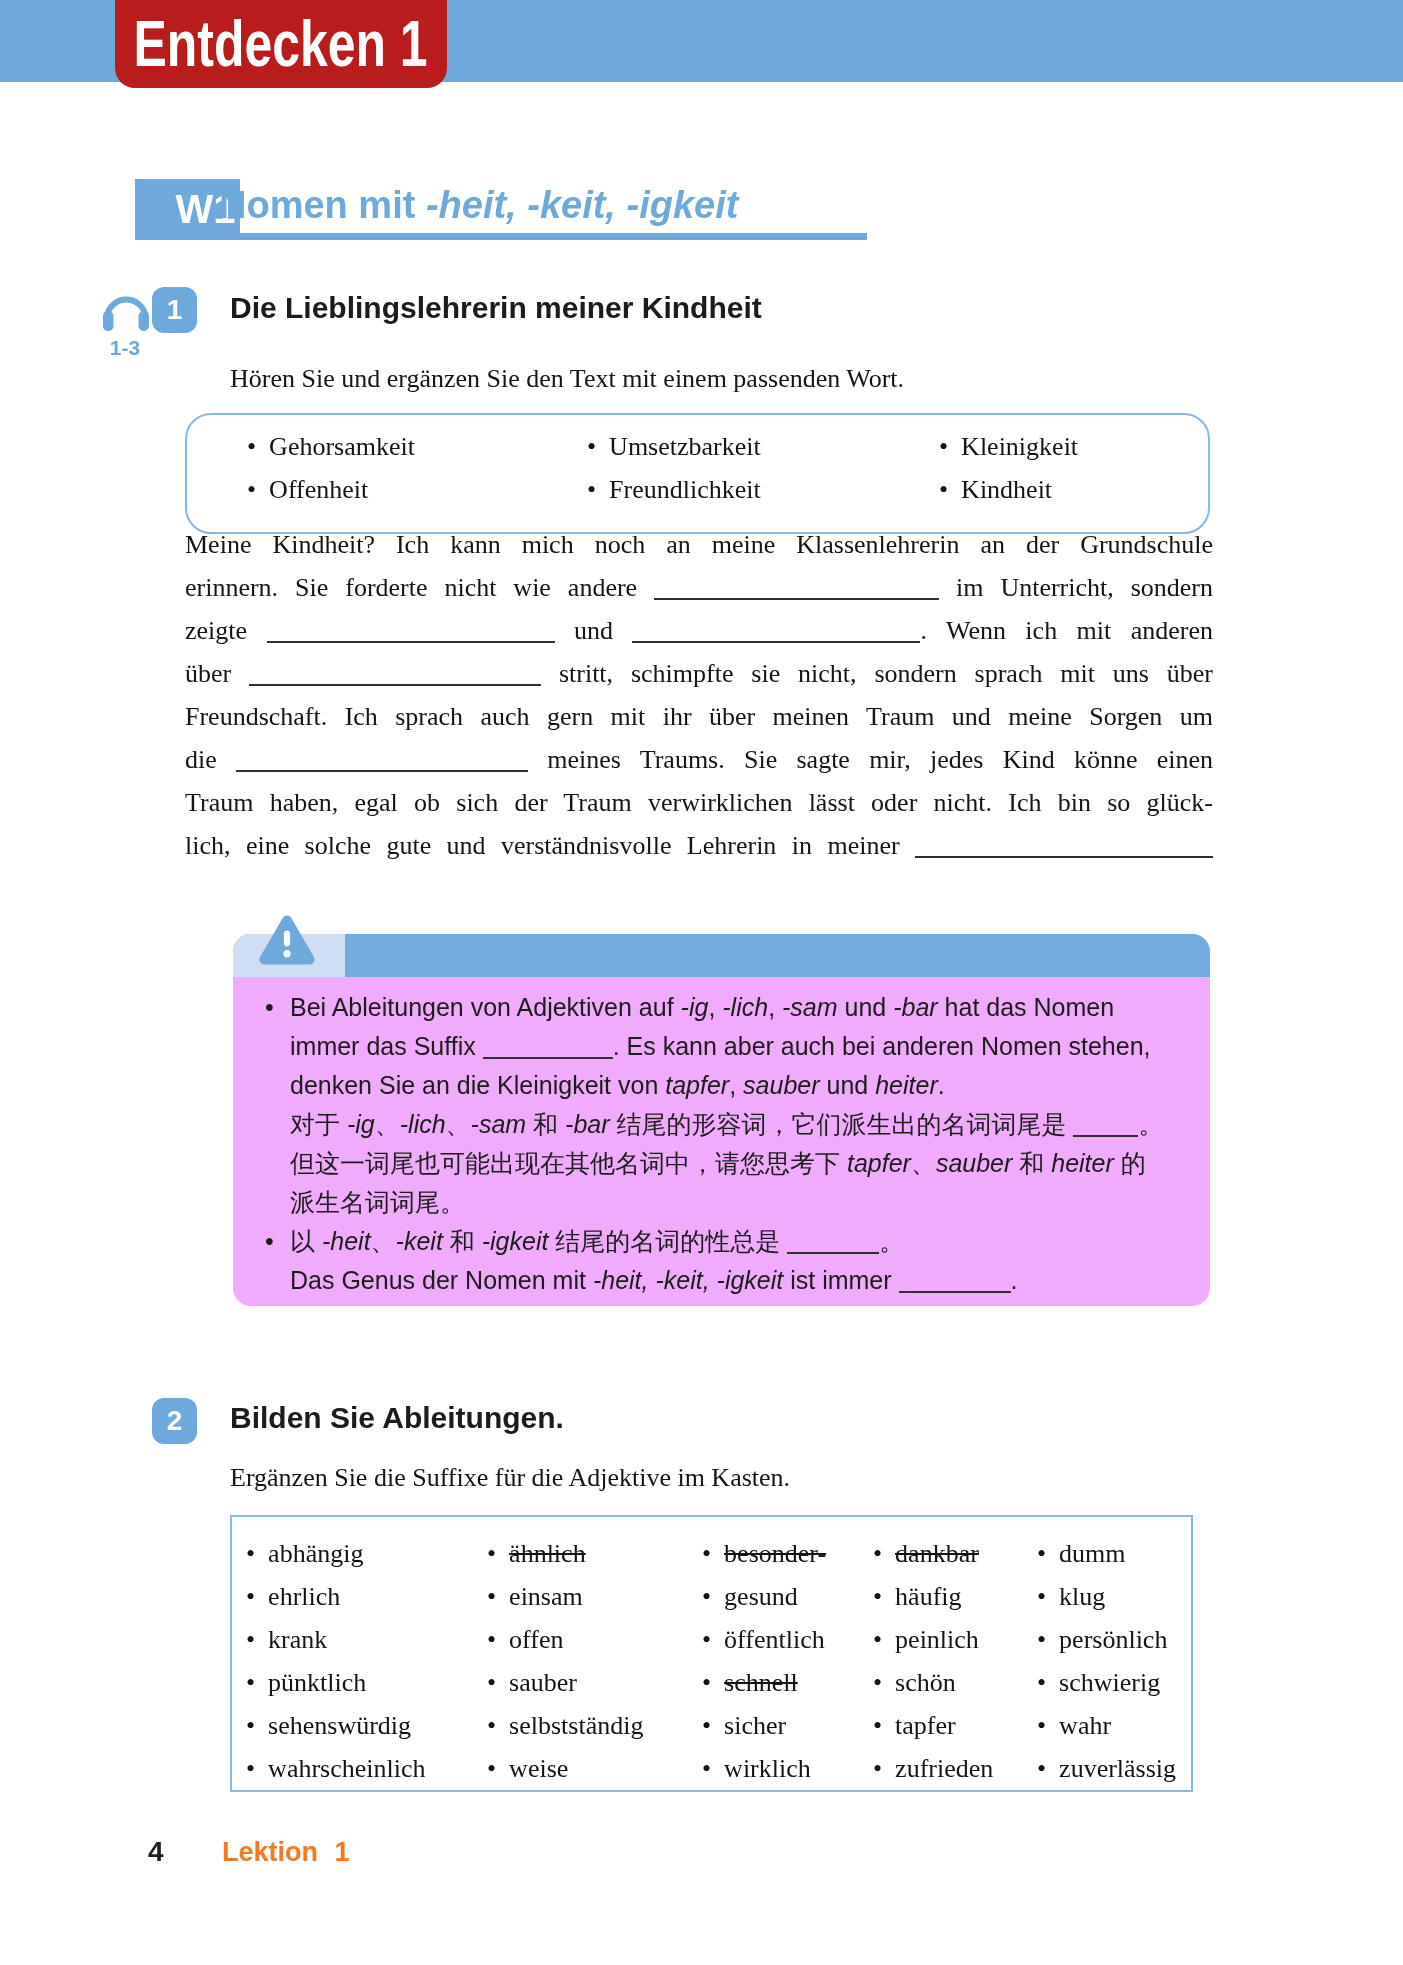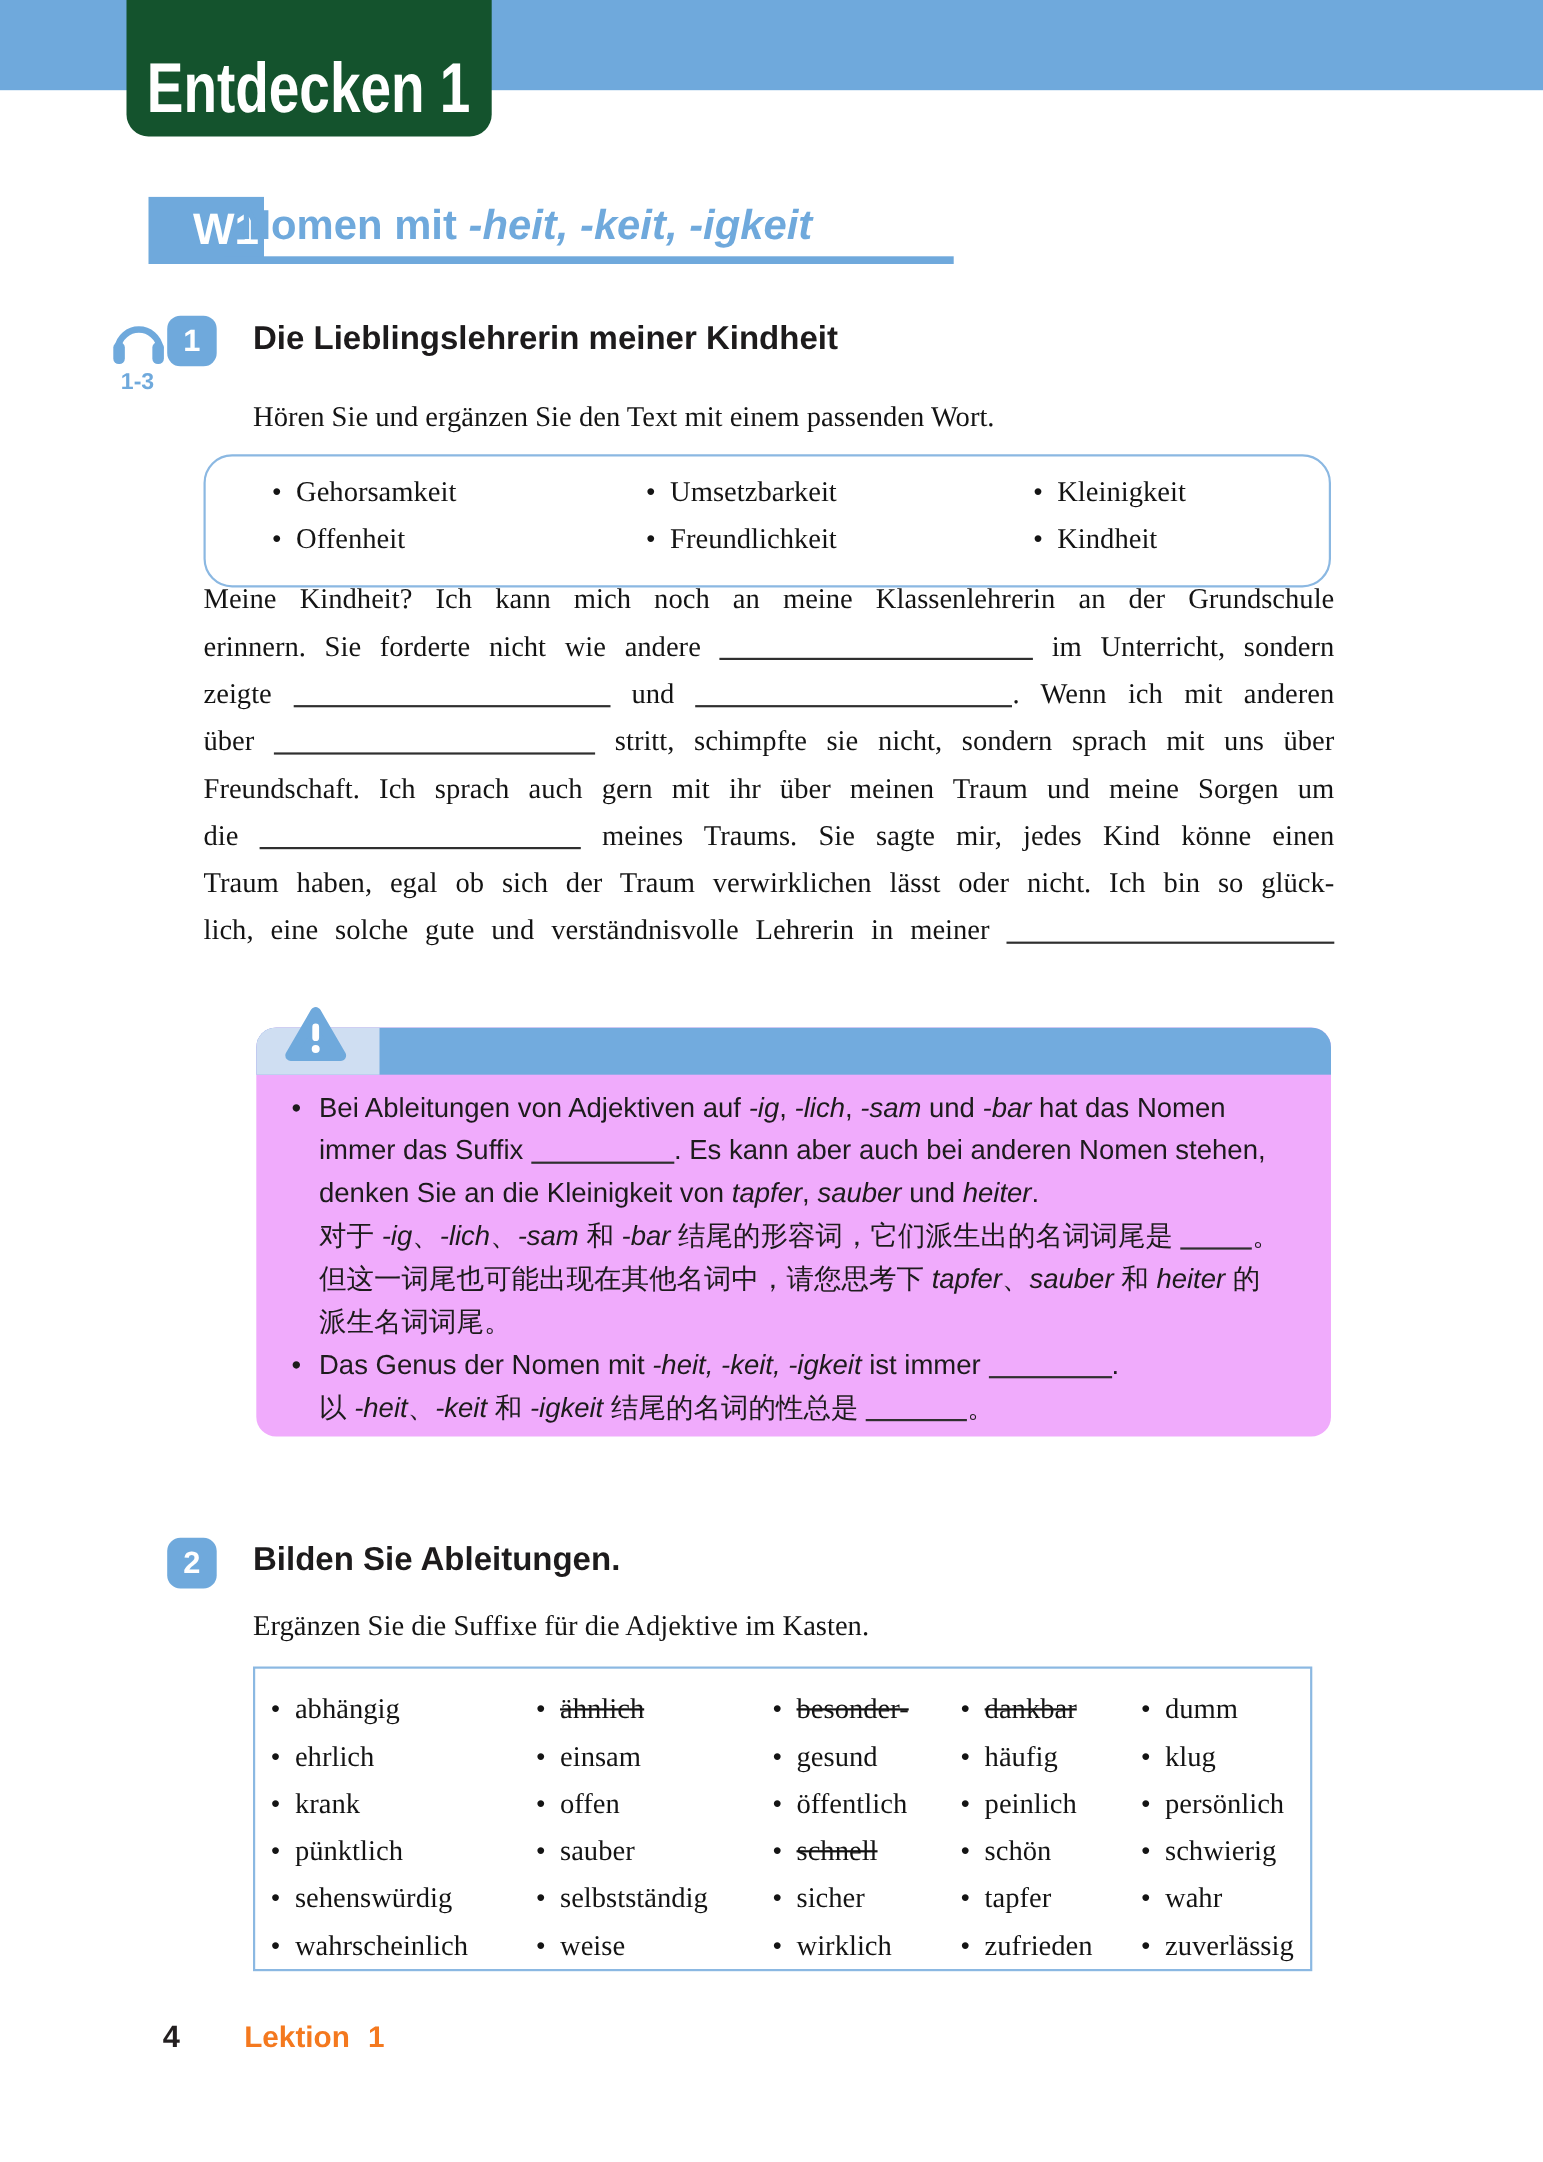--- a/index.html
+++ b/index.html
@@ -2,21 +2,21 @@
 <html><head>
 <meta charset="utf-8">
 <style>
   html,body{margin:0;padding:0;background:#fff;}
   .page{position:relative;width:1403px;height:1965px;background:#ffffff;overflow:hidden;
         font-family:"Liberation Sans",sans-serif;color:#231f20;}
   .abs{position:absolute;}
 
   
   .topband{left:0;top:0;width:1403px;height:82px;background:#6fa9dc;}
-  .toptab{left:115px;top:0;width:332px;height:124px;background:#14532d;
+  .toptab{left:115px;top:0;width:332px;height:88px;background:#b91c1c;
           border-radius:0 0 20px 20px;display:flex;align-items:flex-end;justify-content:center;}
   .toptab .tabtext{display:inline-block;color:#fff;font-weight:bold;font-size:64px;line-height:1;
           padding-bottom:12px;transform:scaleX(0.78);transform-origin:center bottom;white-space:nowrap;}
 
   
   .w1badge{left:135px;top:179px;width:69px;height:61px;background:#6fa9dc;color:#fff;
            font-weight:bold;font-size:40px;display:flex;align-items:center;justify-content:center;padding-left:36px;}
   .w1underline{left:204px;top:233px;width:663px;height:7px;background:#6fa9dc;}
   .w1title{left:219px;top:182px;font-size:38px;font-weight:bold;color:#6fa9dc;white-space:nowrap;line-height:46px;}
   .w1title i{font-style:italic;}
@@ -113,22 +113,22 @@
     <div class="notecontent">
       <div class="nli">
         <div class="nline"><span>Bei Ableitungen von Adjektiven auf </span><i>-ig</i><span>, </span><i>-lich</i><span>, </span><i>-sam</i><span> und </span><i>-bar</i><span> hat das Nomen</span></div>
         <div class="nline"><span>immer das Suffix </span><span class="nblank" style="width:130px"></span><span>. Es kann aber auch bei anderen Nomen stehen,</span></div>
         <div class="nline"><span>denken Sie an die Kleinigkeit von </span><i>tapfer</i><span>, </span><i>sauber</i><span> und </span><i>heiter</i><span>.</span></div>
         <div class="nline"><span>对于 </span><i>-ig</i><span>、</span><i>-lich</i><span>、</span><i>-sam</i><span> 和 </span><i>-bar</i><span> 结尾的形容词，它们派生出的名词词尾是 </span><span class="nblank" style="width:65px"></span><span>。</span></div>
         <div class="nline"><span>但这一词尾也可能出现在其他名词中，请您思考下 </span><i>tapfer</i><span>、</span><i>sauber</i><span> 和 </span><i>heiter</i><span> 的</span></div>
         <div class="nline"><span>派生名词词尾。</span></div>
       </div>
       <div class="nli">
+        <div class="nline"><span>以 </span><i>-heit</i><span>、</span><i>-keit</i><span> 和 </span><i>-igkeit</i><span> 结尾的名词的性总是 </span><span class="nblank" style="width:92px"></span><span>。</span></div>
         <div class="nline"><span>Das Genus der Nomen mit </span><i>-heit, -keit, -igkeit</i><span> ist immer </span><span class="nblank" style="width:112px"></span><span>.</span></div>
-        <div class="nline"><span>以 </span><i>-heit</i><span>、</span><i>-keit</i><span> 和 </span><i>-igkeit</i><span> 结尾的名词的性总是 </span><span class="nblank" style="width:92px"></span><span>。</span></div>
       </div>
     </div>
   </div>
   <svg class="abs warnicon" viewBox="0 0 64 60">
     <path d="M32 8 L57 51 L7 51 Z" fill="#6fa9dc" stroke="#6fa9dc" stroke-width="11" stroke-linejoin="round"></path>
     <rect x="28.6" y="19" width="6.8" height="17.5" rx="3.4" fill="#ffffff"></rect>
     <circle cx="32" cy="44.5" r="4" fill="#ffffff"></circle>
   </svg>
 
   <div class="abs numbadge" style="left:152px;top:1398px;">2</div>

